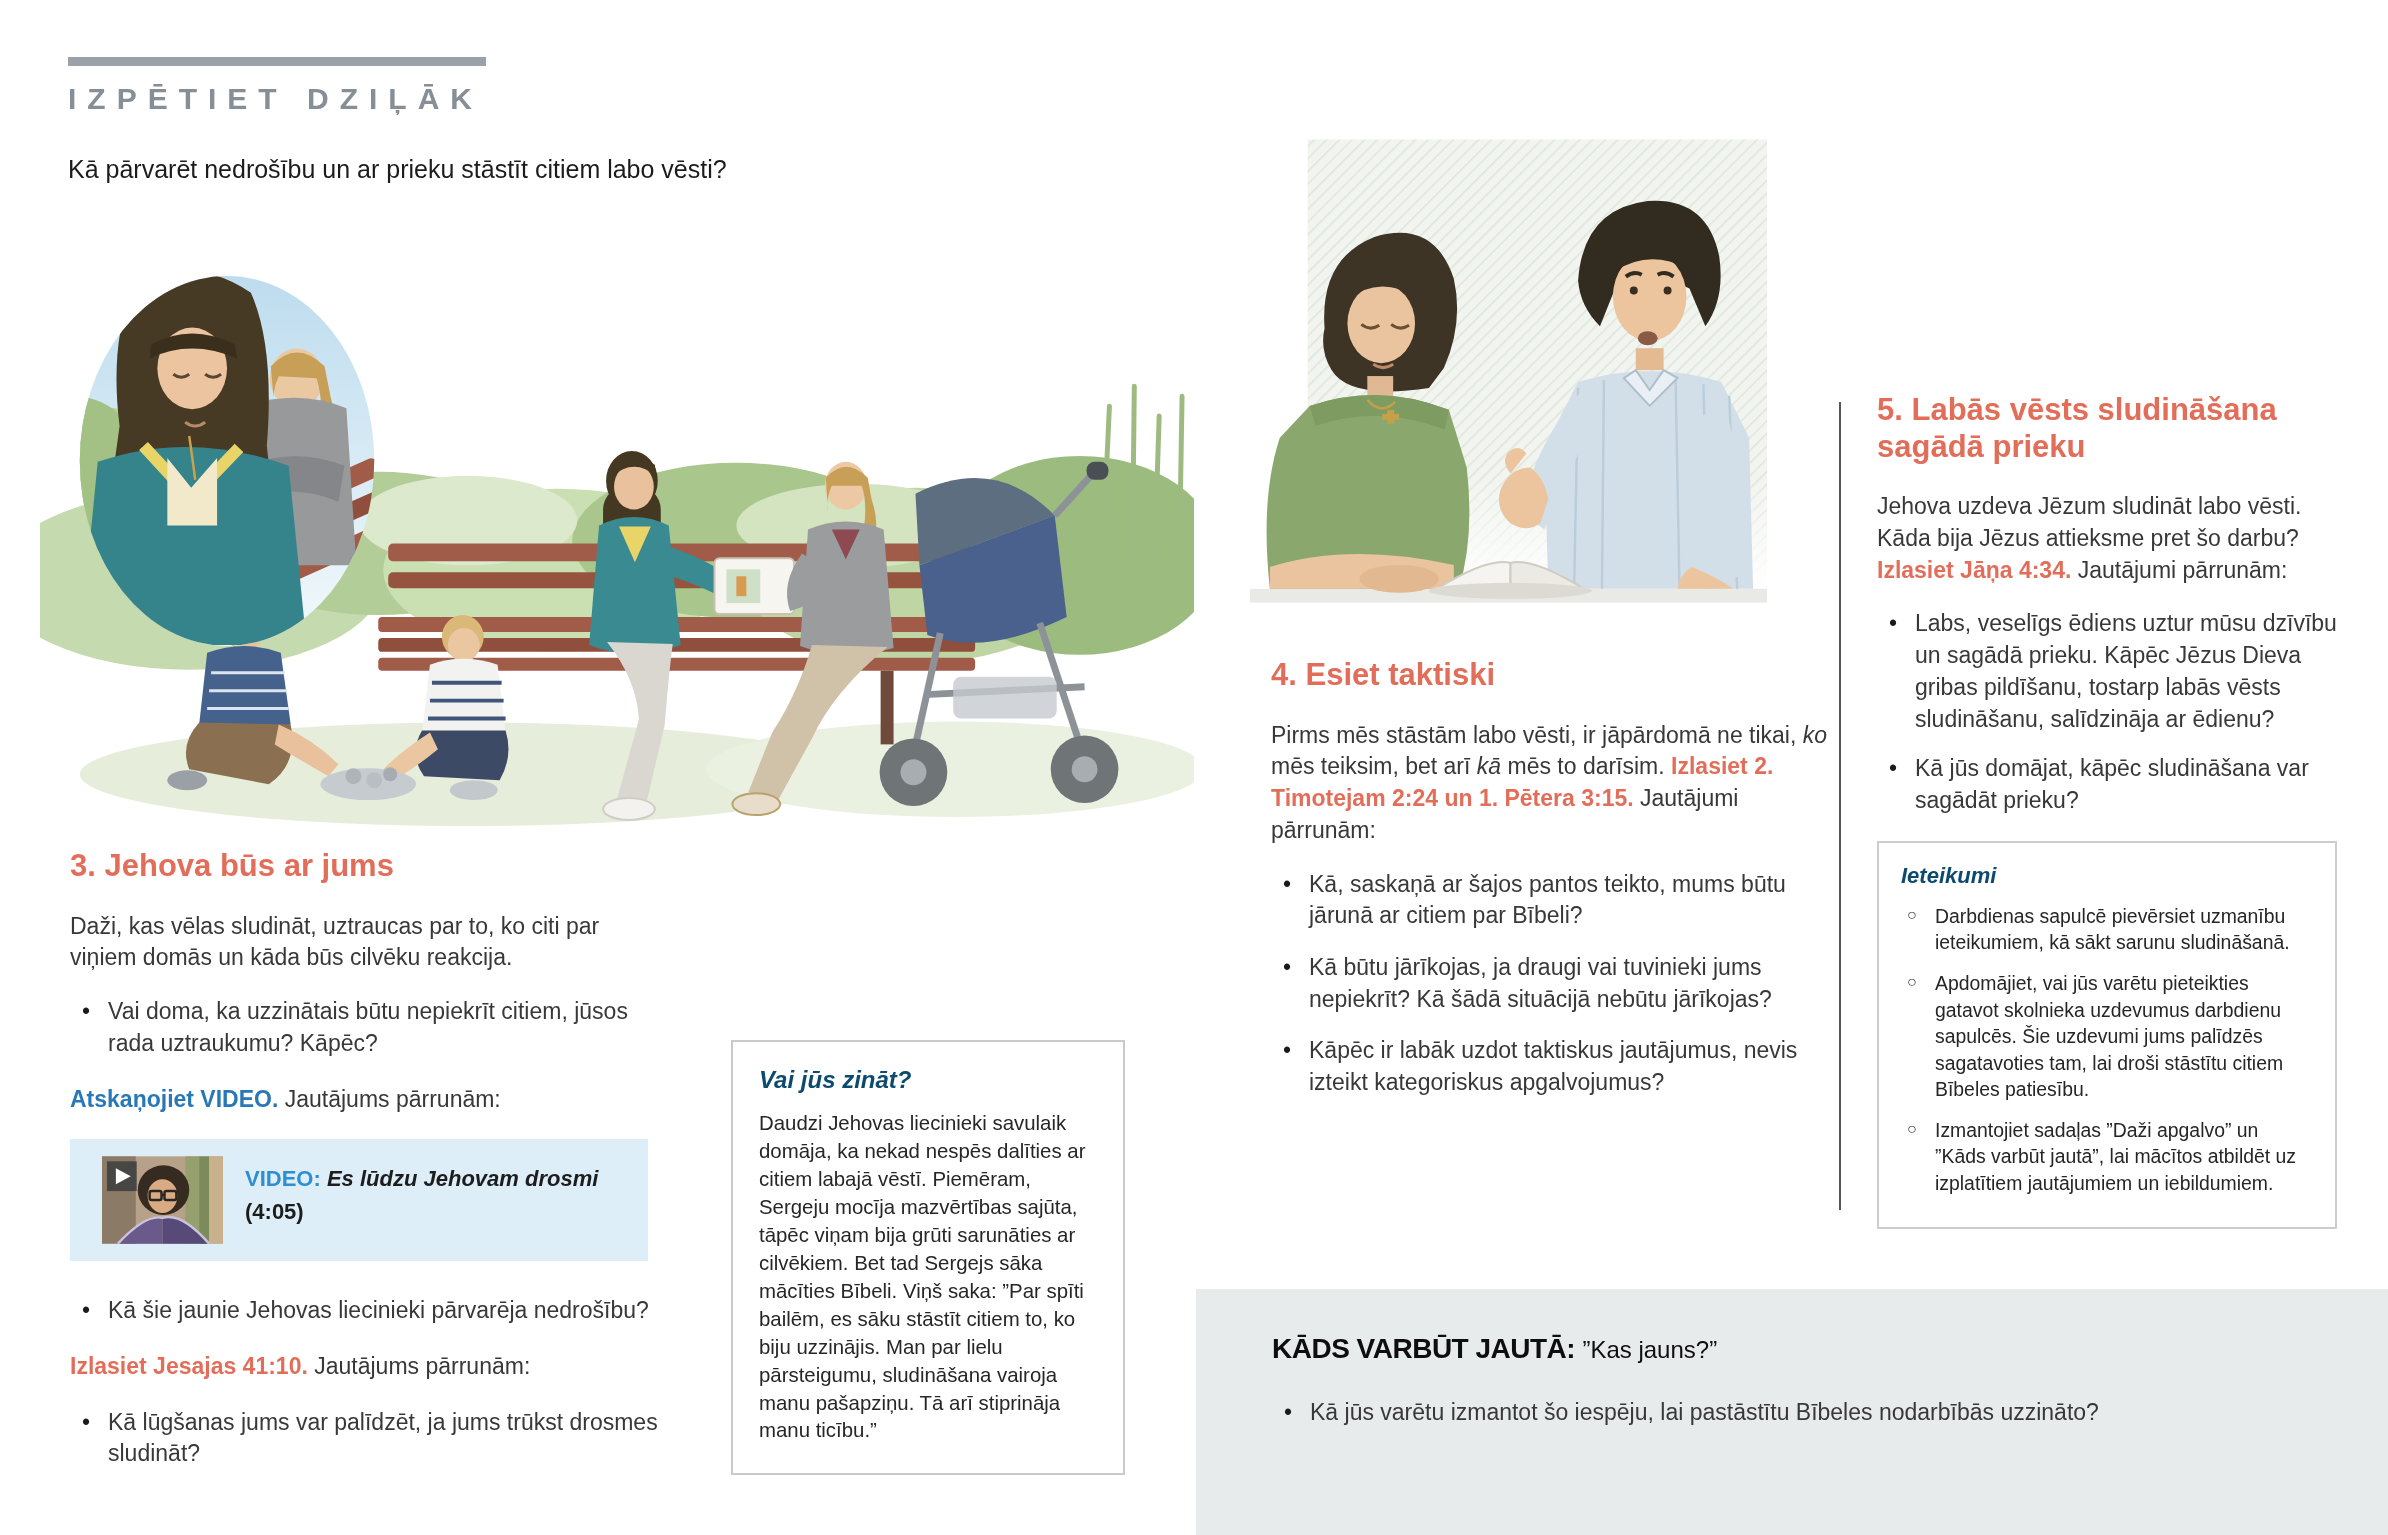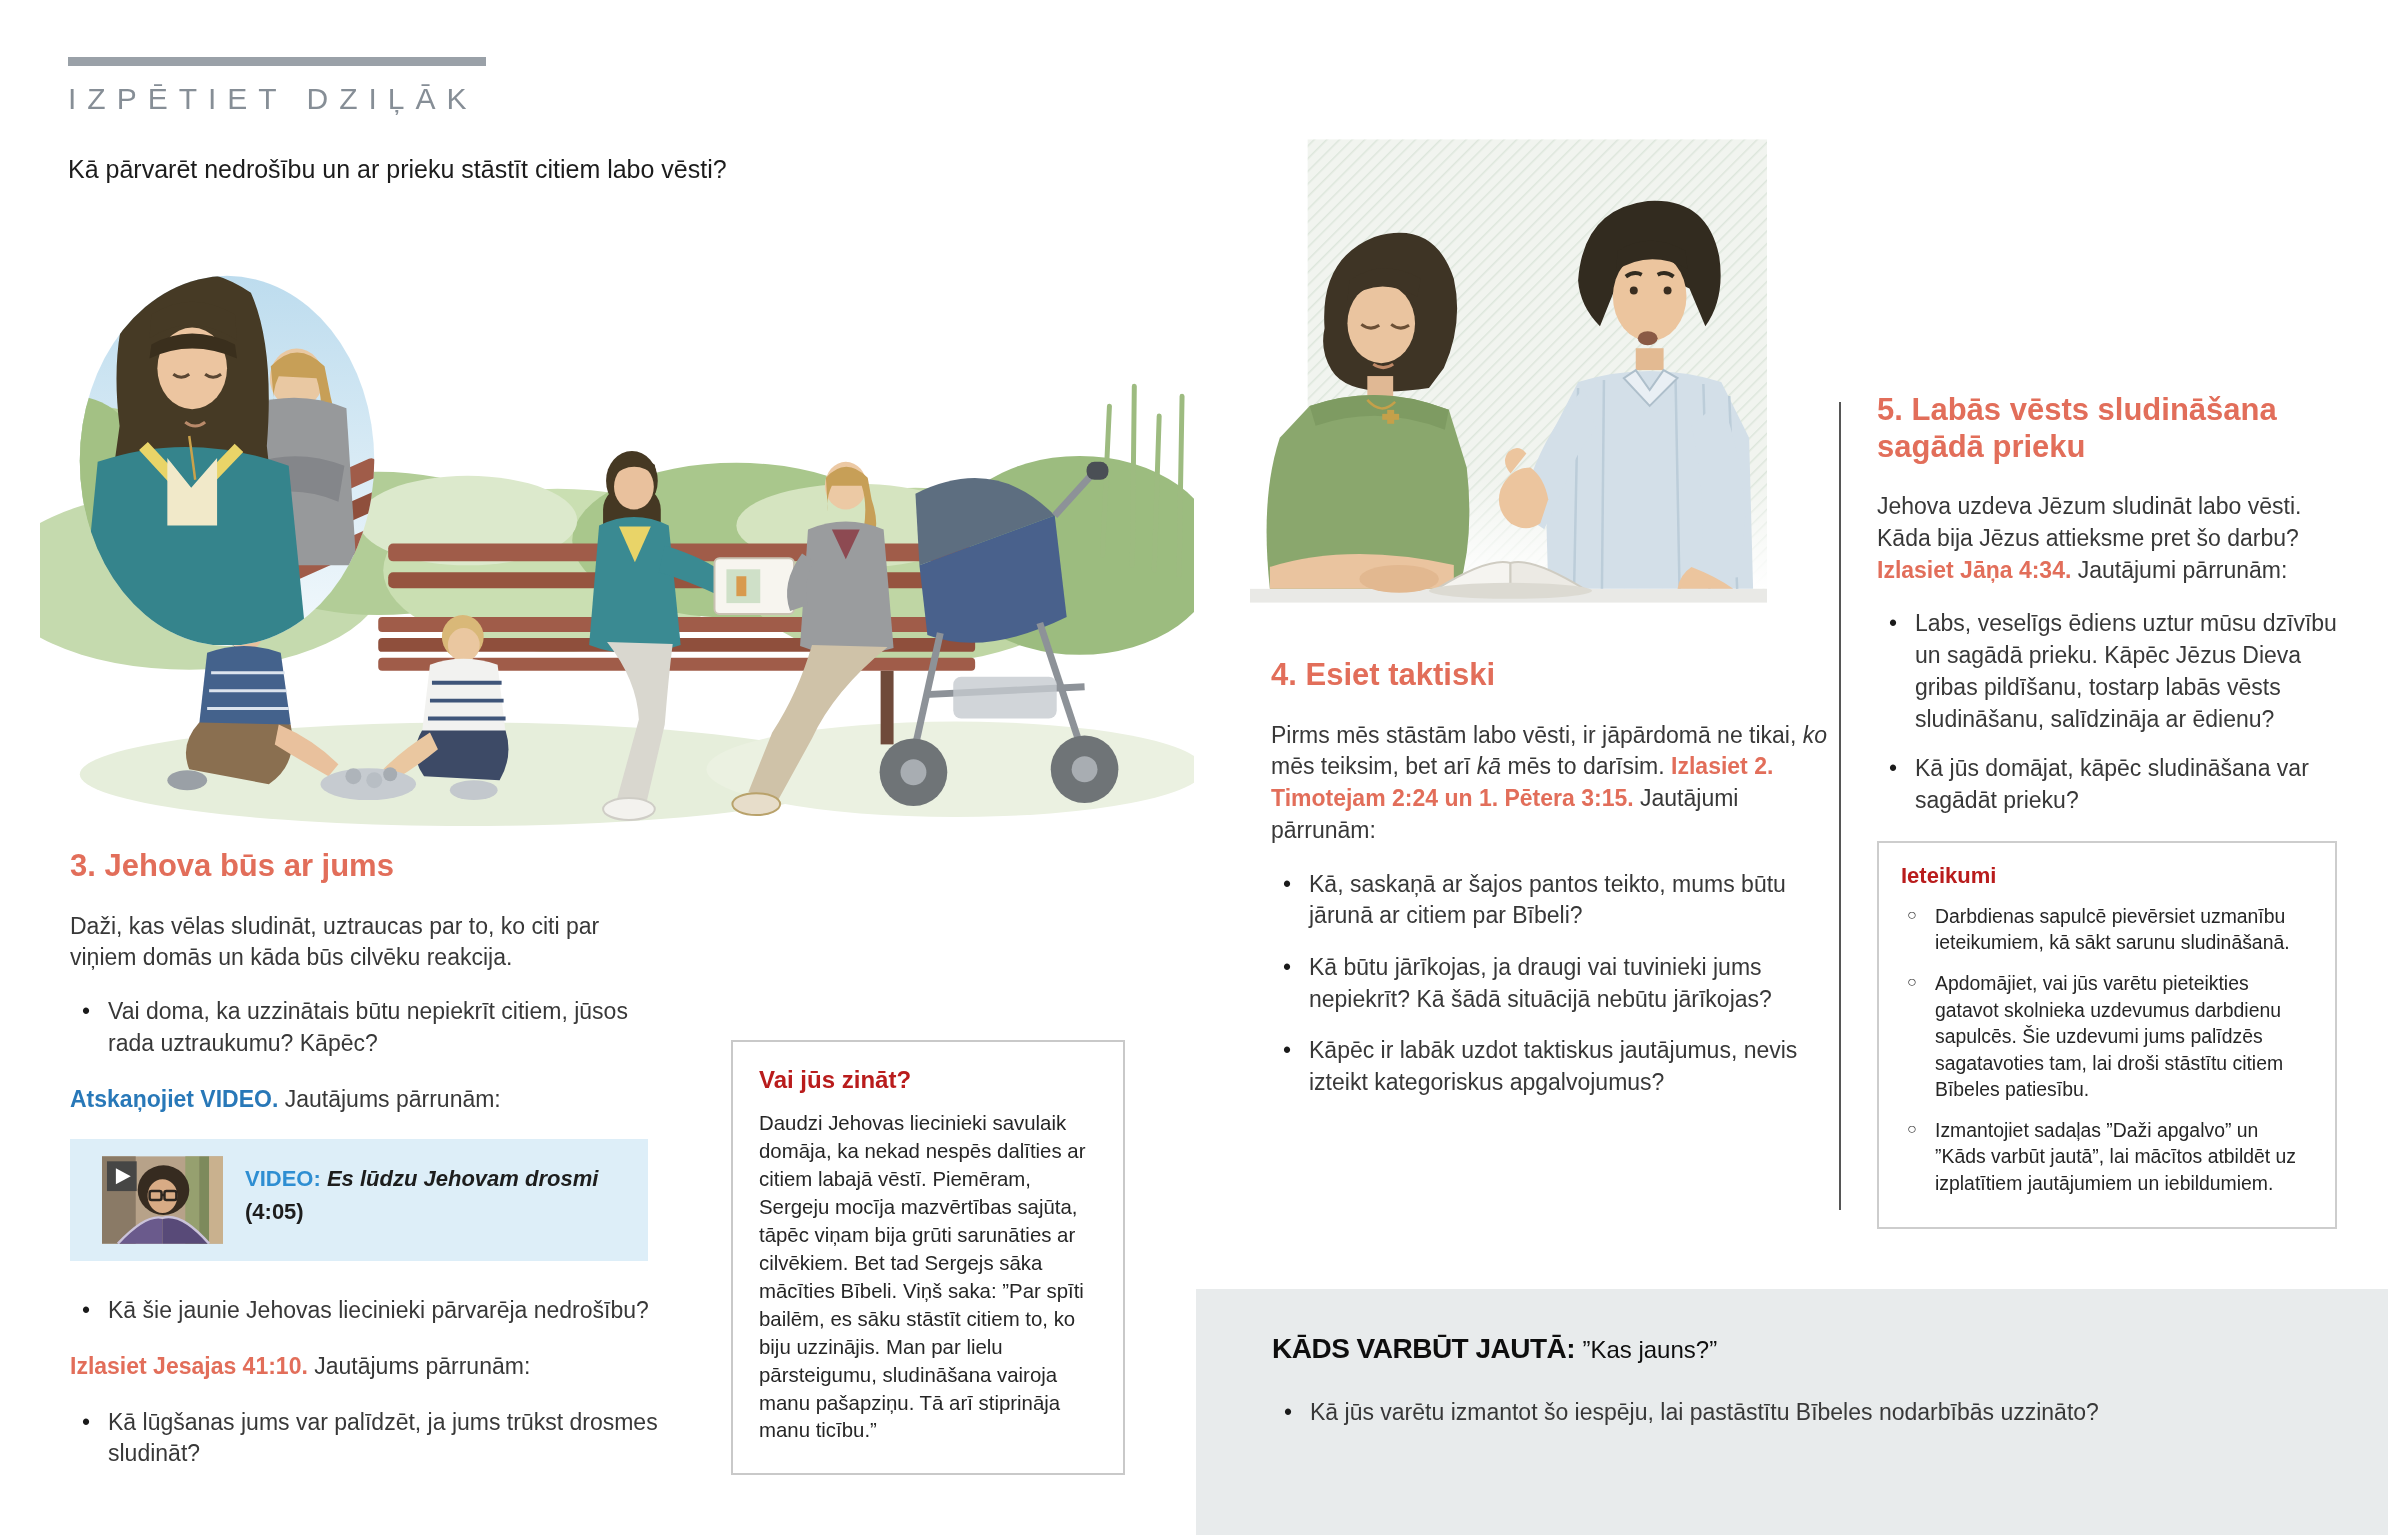--- a/index.html
+++ b/index.html
@@ -1,21 +1,21 @@
 <!DOCTYPE html>
 <html><head>
 <meta charset="utf-8">
 <style>
   html,body{margin:0;padding:0;background:#ffffff;}
   .page{position:relative;width:2388px;height:1535px;background:#ffffff;overflow:hidden;
         font-family:"Liberation Sans","DejaVu Sans",sans-serif;color:#383838;}
 
   
   .kicker-bar{position:absolute;left:68px;top:57px;width:418px;height:9px;background:#9aa1a8;}
-  .kicker{position:absolute;left:68px;top:82px;font-size:30px;font-weight:normal;
+  .kicker{position:absolute;left:68px;top:82px;font-size:30px;font-weight:bold;
           letter-spacing:11px;color:#868e96;}
   .subtitle{position:absolute;left:68px;top:155px;font-size:25px;color:#1c1c1c;}
 
   
   .col{position:absolute;}
   .col3{left:70px;top:848px;width:597px;}
   .col4{left:1271px;top:657px;width:575px;}
   .col5{left:1877px;top:392px;width:460px;}
 
   .section-heading{font-size:31px;font-weight:bold;color:#e26e5a;margin:0 0 26px 0;line-height:1.18;}
@@ -35,21 +35,21 @@
               margin:0 0 34px 0;cursor:pointer;}
   .video-thumb{flex:0 0 auto;width:121px;height:88px;display:block;}
   .video-meta{margin-left:22px;font-size:22px;line-height:1.5;padding-top:6px;}
   .video-label{color:#2e8ed2;font-weight:bold;}
   .video-title{font-weight:bold;font-style:italic;color:#1d1d1d;}
   .video-duration{font-weight:bold;color:#1d1d1d;}
 
   
   .know-box{position:absolute;left:731px;top:1040px;width:394px;box-sizing:border-box;
             border:2px solid #c9c9c9;background:#ffffff;padding:24px 26px 28px 26px;}
-  .box-title{font-size:24px;font-weight:bold;color:#b91c1c;margin:0 0 16px 0;}
+  .box-title{font-size:24px;font-weight:bold;color:#0c4a6e;margin:0 0 16px 0;font-style:italic;}
   .know-body{font-size:20.4px;line-height:1.37;color:#262626;margin:0;}
 
   .tips-box{box-sizing:border-box;border:2px solid #cdcdcd;background:#ffffff;
             padding:20px 22px 16px 22px;margin-top:24px;width:460px;}
   .tips-box .box-title{font-size:22px;margin-bottom:14px;}
   ul.olist{list-style:none;margin:0;padding:0;}
   ul.olist li{position:relative;padding-left:34px;font-size:19.4px;line-height:1.37;
               margin-bottom:14px;color:#262626;}
   ul.olist li::before{content:"○";position:absolute;left:6px;top:1px;font-size:16px;color:#444;}
 

